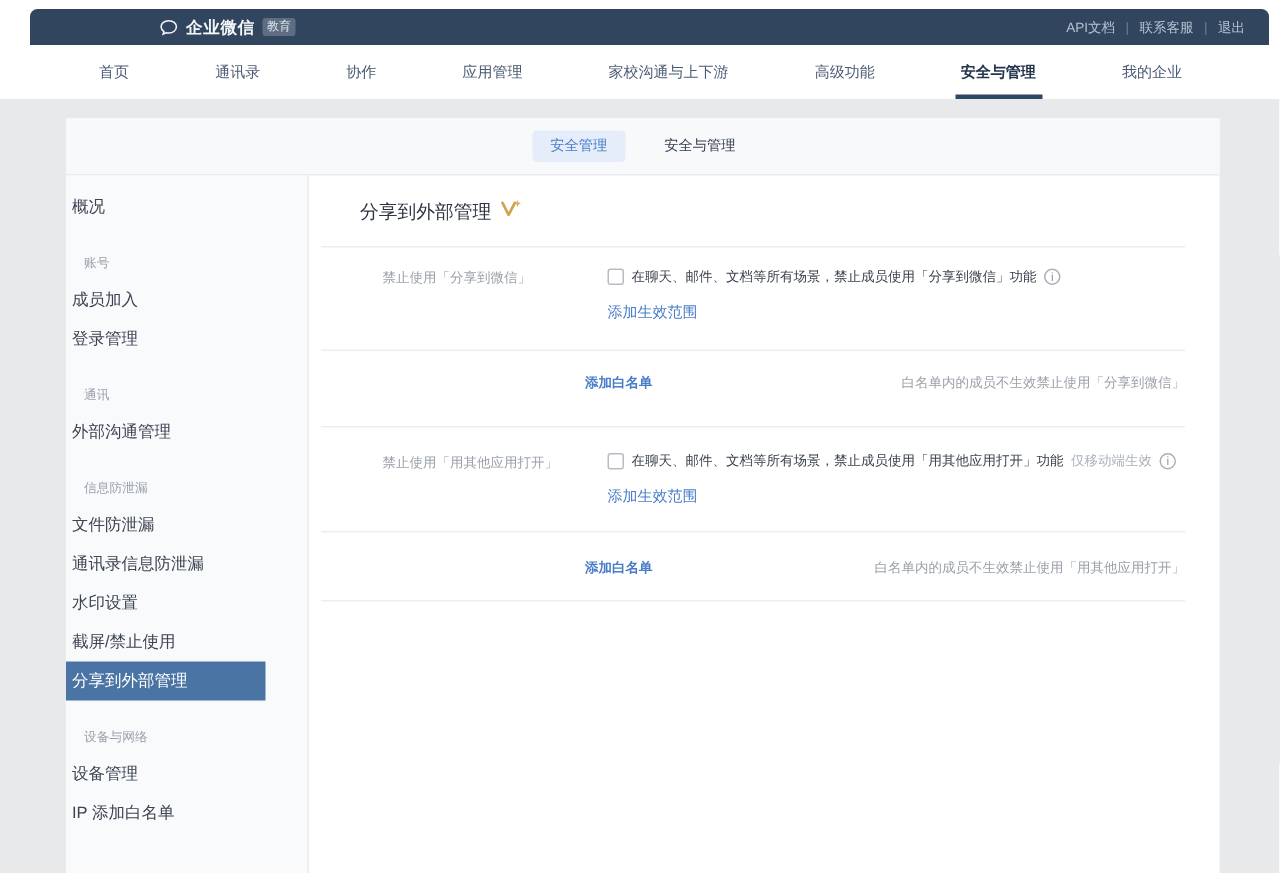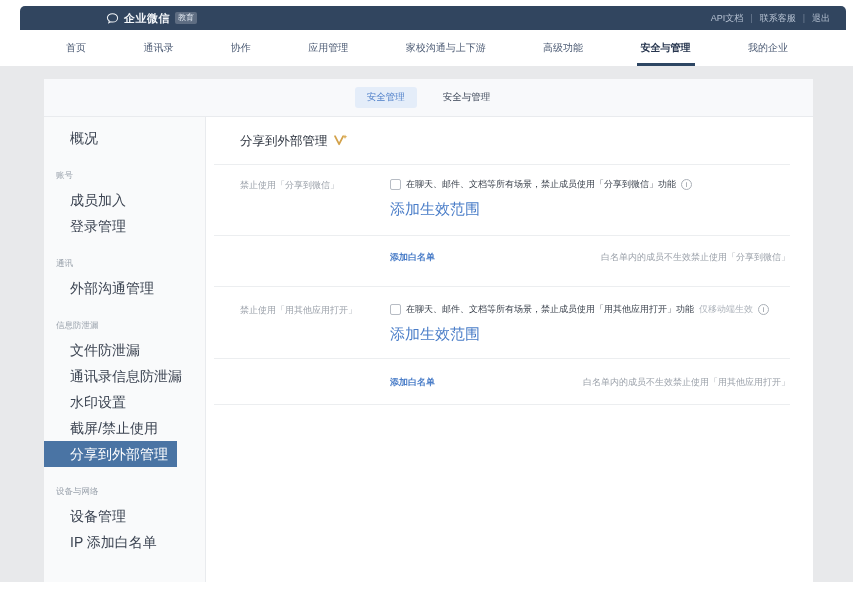--- a/index.html
+++ b/index.html
@@ -32,46 +32,46 @@
   
   .card { position:absolute; left:44px; top:79px; width:769px; height:503px; background:#ffffff; }
   .card-tabs { height:38px; background:#f8f9fb; border-bottom:1px solid #e9ebee;
                display:flex; align-items:center; justify-content:center; gap:14px; }
   .tab { font-size:9.5px; color:#343f51; padding:4px 12px; cursor:pointer; border-radius:3px; }
   .tab.active { background:#e4edf9; color:#4b7dc8; }
 
   
   .sidebar { position:absolute; left:0; top:38px; bottom:0; width:162px; background:#f9fafb;
              border-right:1px solid #e9ebee; }
-  .side-item { height:26px; line-height:26px; padding-left:26px; font-size:14px; color:#3c4452;
+  .side-item { height:26px; line-height:26px; padding-left:4px; font-size:11px; color:#3c4452;
                cursor:pointer; white-space:nowrap; }
   .side-item.first { margin-top:8px; }
   .side-group { margin-top:12px; height:24px; line-height:24px; padding-left:12px; font-size:8.5px; color:#9aa2ac; }
   .side-item.active { background:#4a74a4; color:#ffffff; width:133px; }
 
   
   .main { position:absolute; left:163px; top:38px; right:0; bottom:0; padding:0 23px 0 7px; overflow:hidden; }
   .page-title-row { margin:14px 0 0 26px; display:flex; align-items:center; gap:6px; height:20px; }
   .page-title { font-size:12.5px; color:#2e3540; }
   .divider { height:1px; background:#eceef0; }
   .div-title { margin-top:13px; }
 
-  .form-row { display:flex; margin-left:26px; }
+  .form-row { display:flex; margin-left:41px; }
   .row-cb1 { padding-top:13px; }
   .row-cb2 { padding-top:16px; }
   .form-label { width:150px; font-size:9px; color:#9ba1aa; padding-top:1px; }
   .form-control { flex:1; }
   .cb-line { display:flex; align-items:center; gap:5px; line-height:13px; }
   .checkbox { width:11px; height:11px; border:1px solid #b7bcc4; border-radius:2px; background:#fff; cursor:pointer; flex:none; }
   .cb-text { font-size:9px; color:#3b424d; white-space:nowrap; }
   .cb-note { font-size:9px; color:#abb1b9; white-space:nowrap; }
   .info-icon { width:11px; height:11px; border:1px solid #aab0b7; border-radius:50%; color:#8f959e;
                font-size:8px; line-height:9px; text-align:center; flex:none; cursor:pointer; }
   .info-icon::before { content:"i"; }
-  .scope-link { display:inline-block; margin-top:12px; font-size:15px; line-height:12px; color:#4a7dc8; cursor:pointer; }
+  .scope-link { display:inline-block; margin-top:12px; font-size:10px; line-height:12px; color:#4a7dc8; cursor:pointer; }
 
   .div-mid1 { margin-top:17px; }
   .whitelist-row { margin-left:176px; display:flex; align-items:center; gap:8px; line-height:13px;justify-content:space-between; }
   .row-wl1 { padding-top:15px; }
   .row-wl2 { padding-top:17px; }
   .wl-link { font-size:9px; color:#4a7dc8; font-weight:bold; cursor:pointer; white-space:nowrap; }
   .wl-note { font-size:9px; color:#9ba1aa; white-space:nowrap; }
   .div-sec1 { margin-top:22px; }
   .div-mid2 { margin-top:15px; }
   .div-sec2 { margin-top:15px; }

